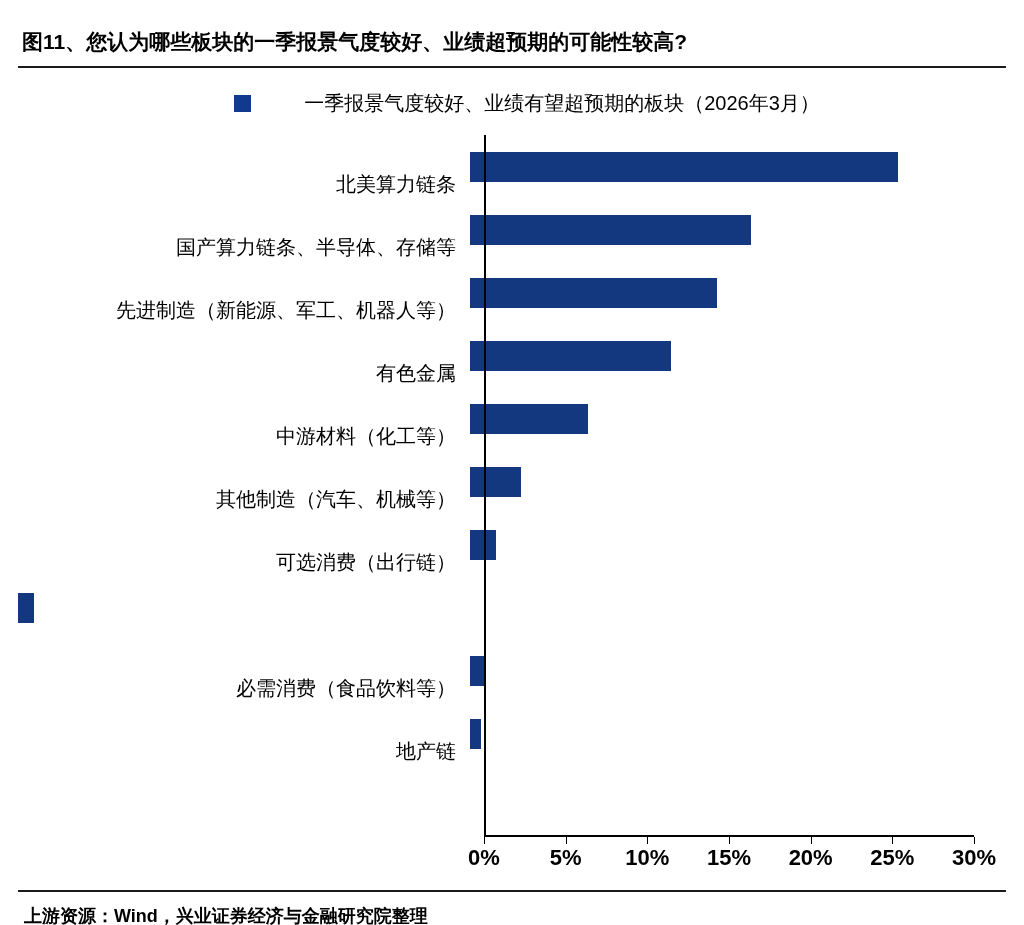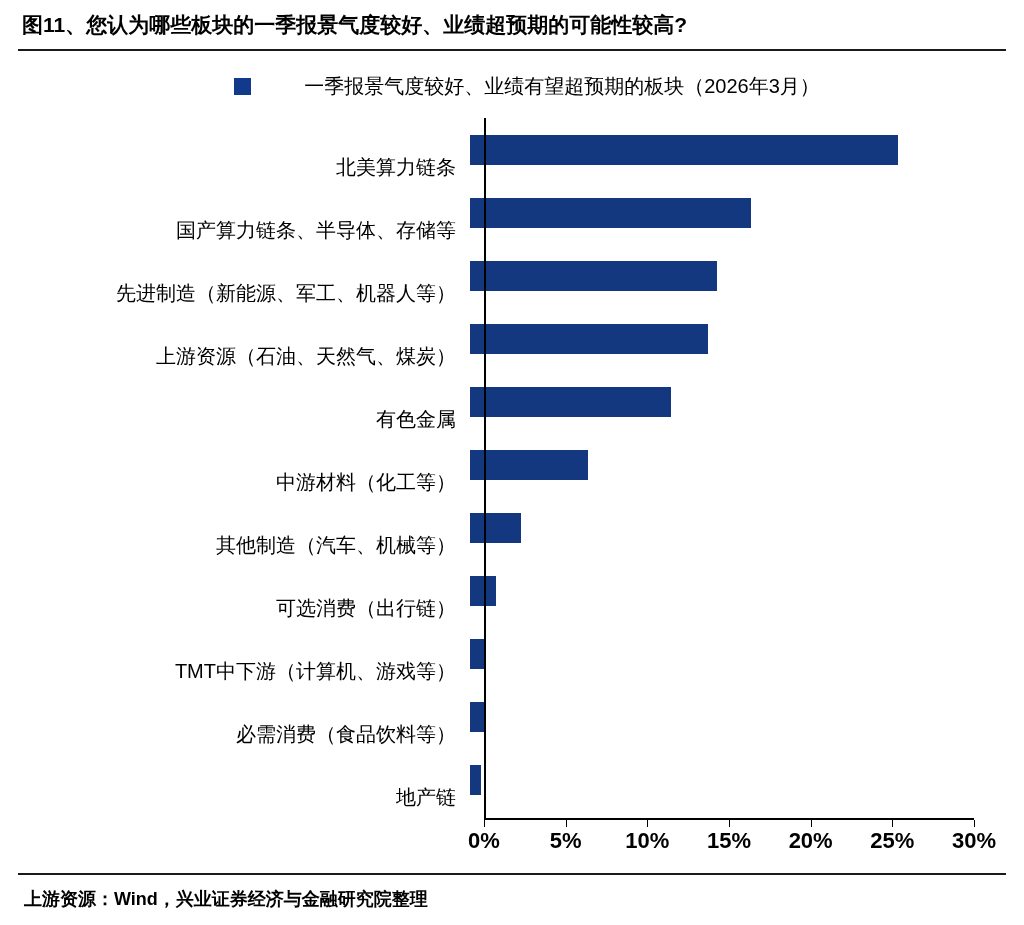--- a/index.html
+++ b/index.html
@@ -18,20 +18,21 @@
     position: relative;
     width: 1024px;
     height: 925px;
     box-sizing: border-box;
     padding: 0 18px;
   }
   
   .title-bar {
     border-bottom: 2px solid #1a1a1a;
     padding: 12px 4px 12px 4px;
+    margin-top: 17px;
   }
   .title-text {
     font-size: 21px;
     font-weight: bold;
     letter-spacing: 0px;
     line-height: 1.2;
     white-space: nowrap;
   }
   
   .legend {
@@ -181,26 +182,20 @@
               <div class="bar" style="background: rgb(20, 56, 127); width: 280.933px;"></div>
             </div>
           </div>
           <div class="row">
             <div class="row-label">先进制造（新能源、军工、机器人等）</div>
             <div class="bar-area">
               <div class="bar" style="background: rgb(20, 56, 127); width: 246.633px;"></div>
             </div>
           </div>
           <div class="row">
-            <div class="row-label">上游资源（石油、天然气、煤炭）</div>
-            <div class="bar-area">
-              <div class="bar" style="background: rgb(20, 56, 127); width: 238.467px;"></div>
-            </div>
-          </div>
-          <div class="row">
             <div class="row-label">有色金属</div>
             <div class="bar-area">
               <div class="bar" style="background: rgb(20, 56, 127); width: 200.9px;"></div>
             </div>
           </div>
           <div class="row">
             <div class="row-label">中游材料（化工等）</div>
             <div class="bar-area">
               <div class="bar" style="background: rgb(20, 56, 127); width: 117.6px;"></div>
             </div>
@@ -211,21 +206,20 @@
               <div class="bar" style="background: rgb(20, 56, 127); width: 50.6333px;"></div>
             </div>
           </div>
           <div class="row">
             <div class="row-label">可选消费（出行链）</div>
             <div class="bar-area">
               <div class="bar" style="background: rgb(20, 56, 127); width: 26.1333px;"></div>
             </div>
           </div>
           <div class="row">
-            <div class="row-label">TMT中下游（计算机、游戏等）</div>
             <div class="bar-area">
               <div class="bar" style="background: rgb(20, 56, 127); width: 16.3333px;"></div>
             </div>
           </div>
           <div class="row">
             <div class="row-label">必需消费（食品饮料等）</div>
             <div class="bar-area">
               <div class="bar" style="background: rgb(20, 56, 127); width: 14.7px;"></div>
             </div>
           </div>

